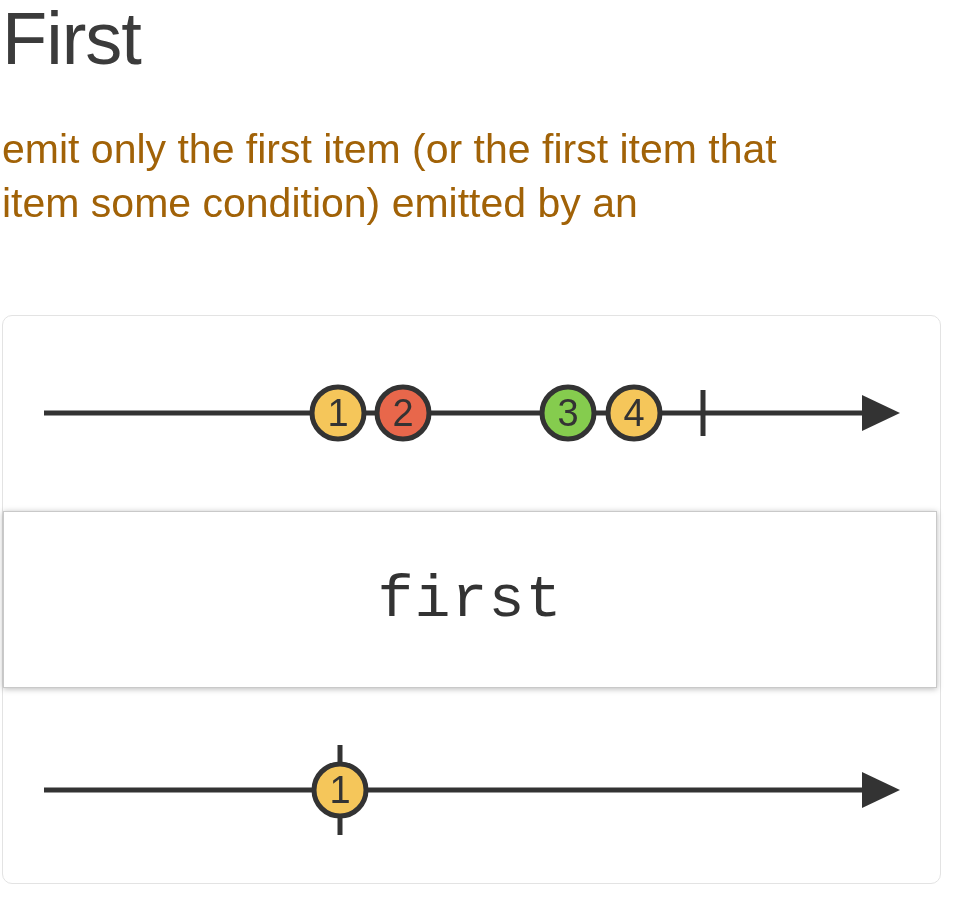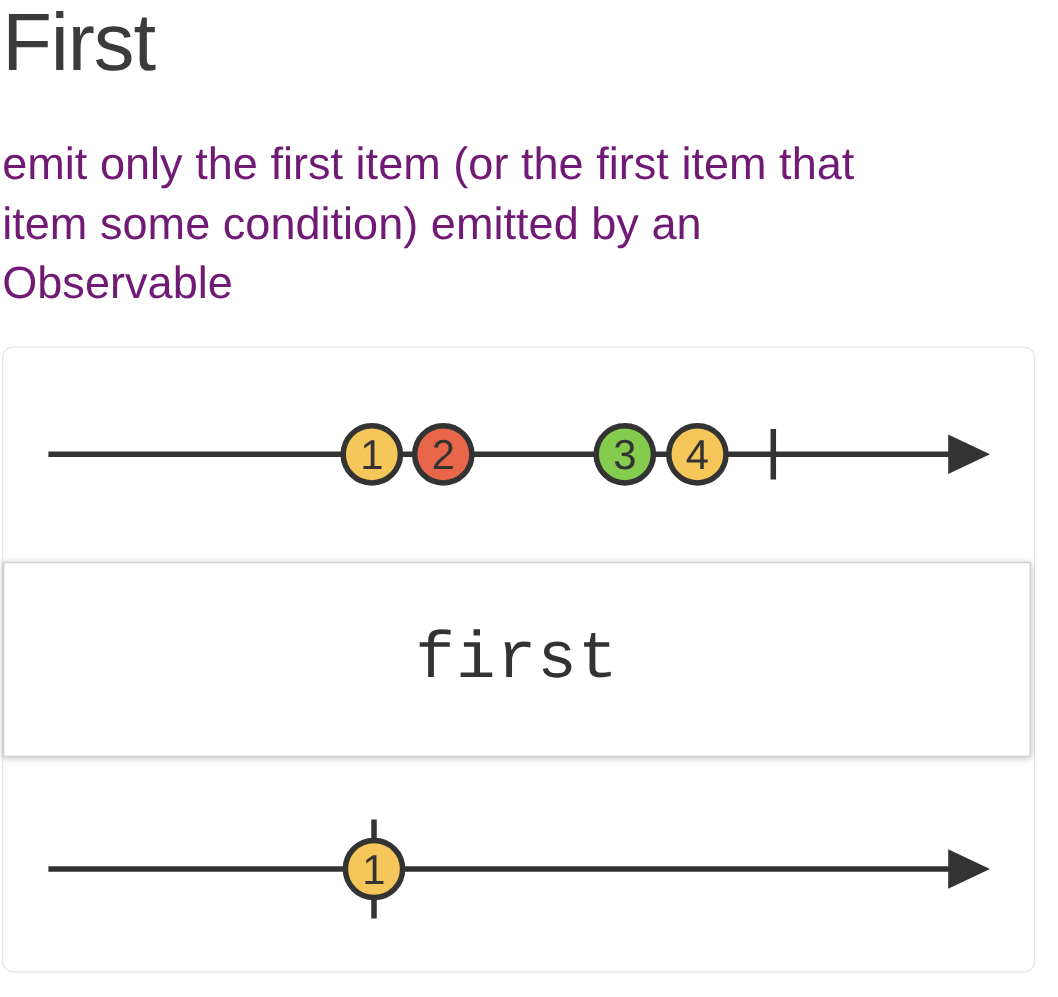--- a/index.html
+++ b/index.html
@@ -21,21 +21,21 @@
     font-weight: 400;
     line-height: 74px;
     letter-spacing: -1px;
     color: #3b3b3b;
   }
   .page-description {
     margin: 46px 0 0 2px;
     font-size: 41px;
     line-height: 54px;
     font-weight: 400;
-    color: #701a75;
+    color: #a16207;
   }
   .page-description .desc-line {
     display: block;
     white-space: nowrap;
   }
   .diagram-card {
     position: absolute;
     left: 2px;
     top: 315px;
     width: 937px;
@@ -77,21 +77,20 @@
   }
 </style>
 </head>
 <body>
 
 <header>
   <h1 class="page-title">First</h1>
   <p class="page-description">
     <span class="desc-line">emit only the first item (or the first item that</span>
     <span class="desc-line">item some condition) emitted by an</span>
-    <span class="desc-line">Observable</span>
   </p>
 </header>
 
 <section class="diagram-card"></section>
 
 <svg id="input-stream-svg" class="stream-svg" viewBox="0 0 962 130" xmlns="http://www.w3.org/2000/svg">
     <line x1="44" y1="65" x2="864" y2="65" stroke="#333333" stroke-width="5"></line>
     <polygon points="862,47 862,83 900,65" fill="#333333"></polygon>
     <line x1="703" y1="42" x2="703" y2="88" stroke="#333333" stroke-width="5"></line>
     <g>

